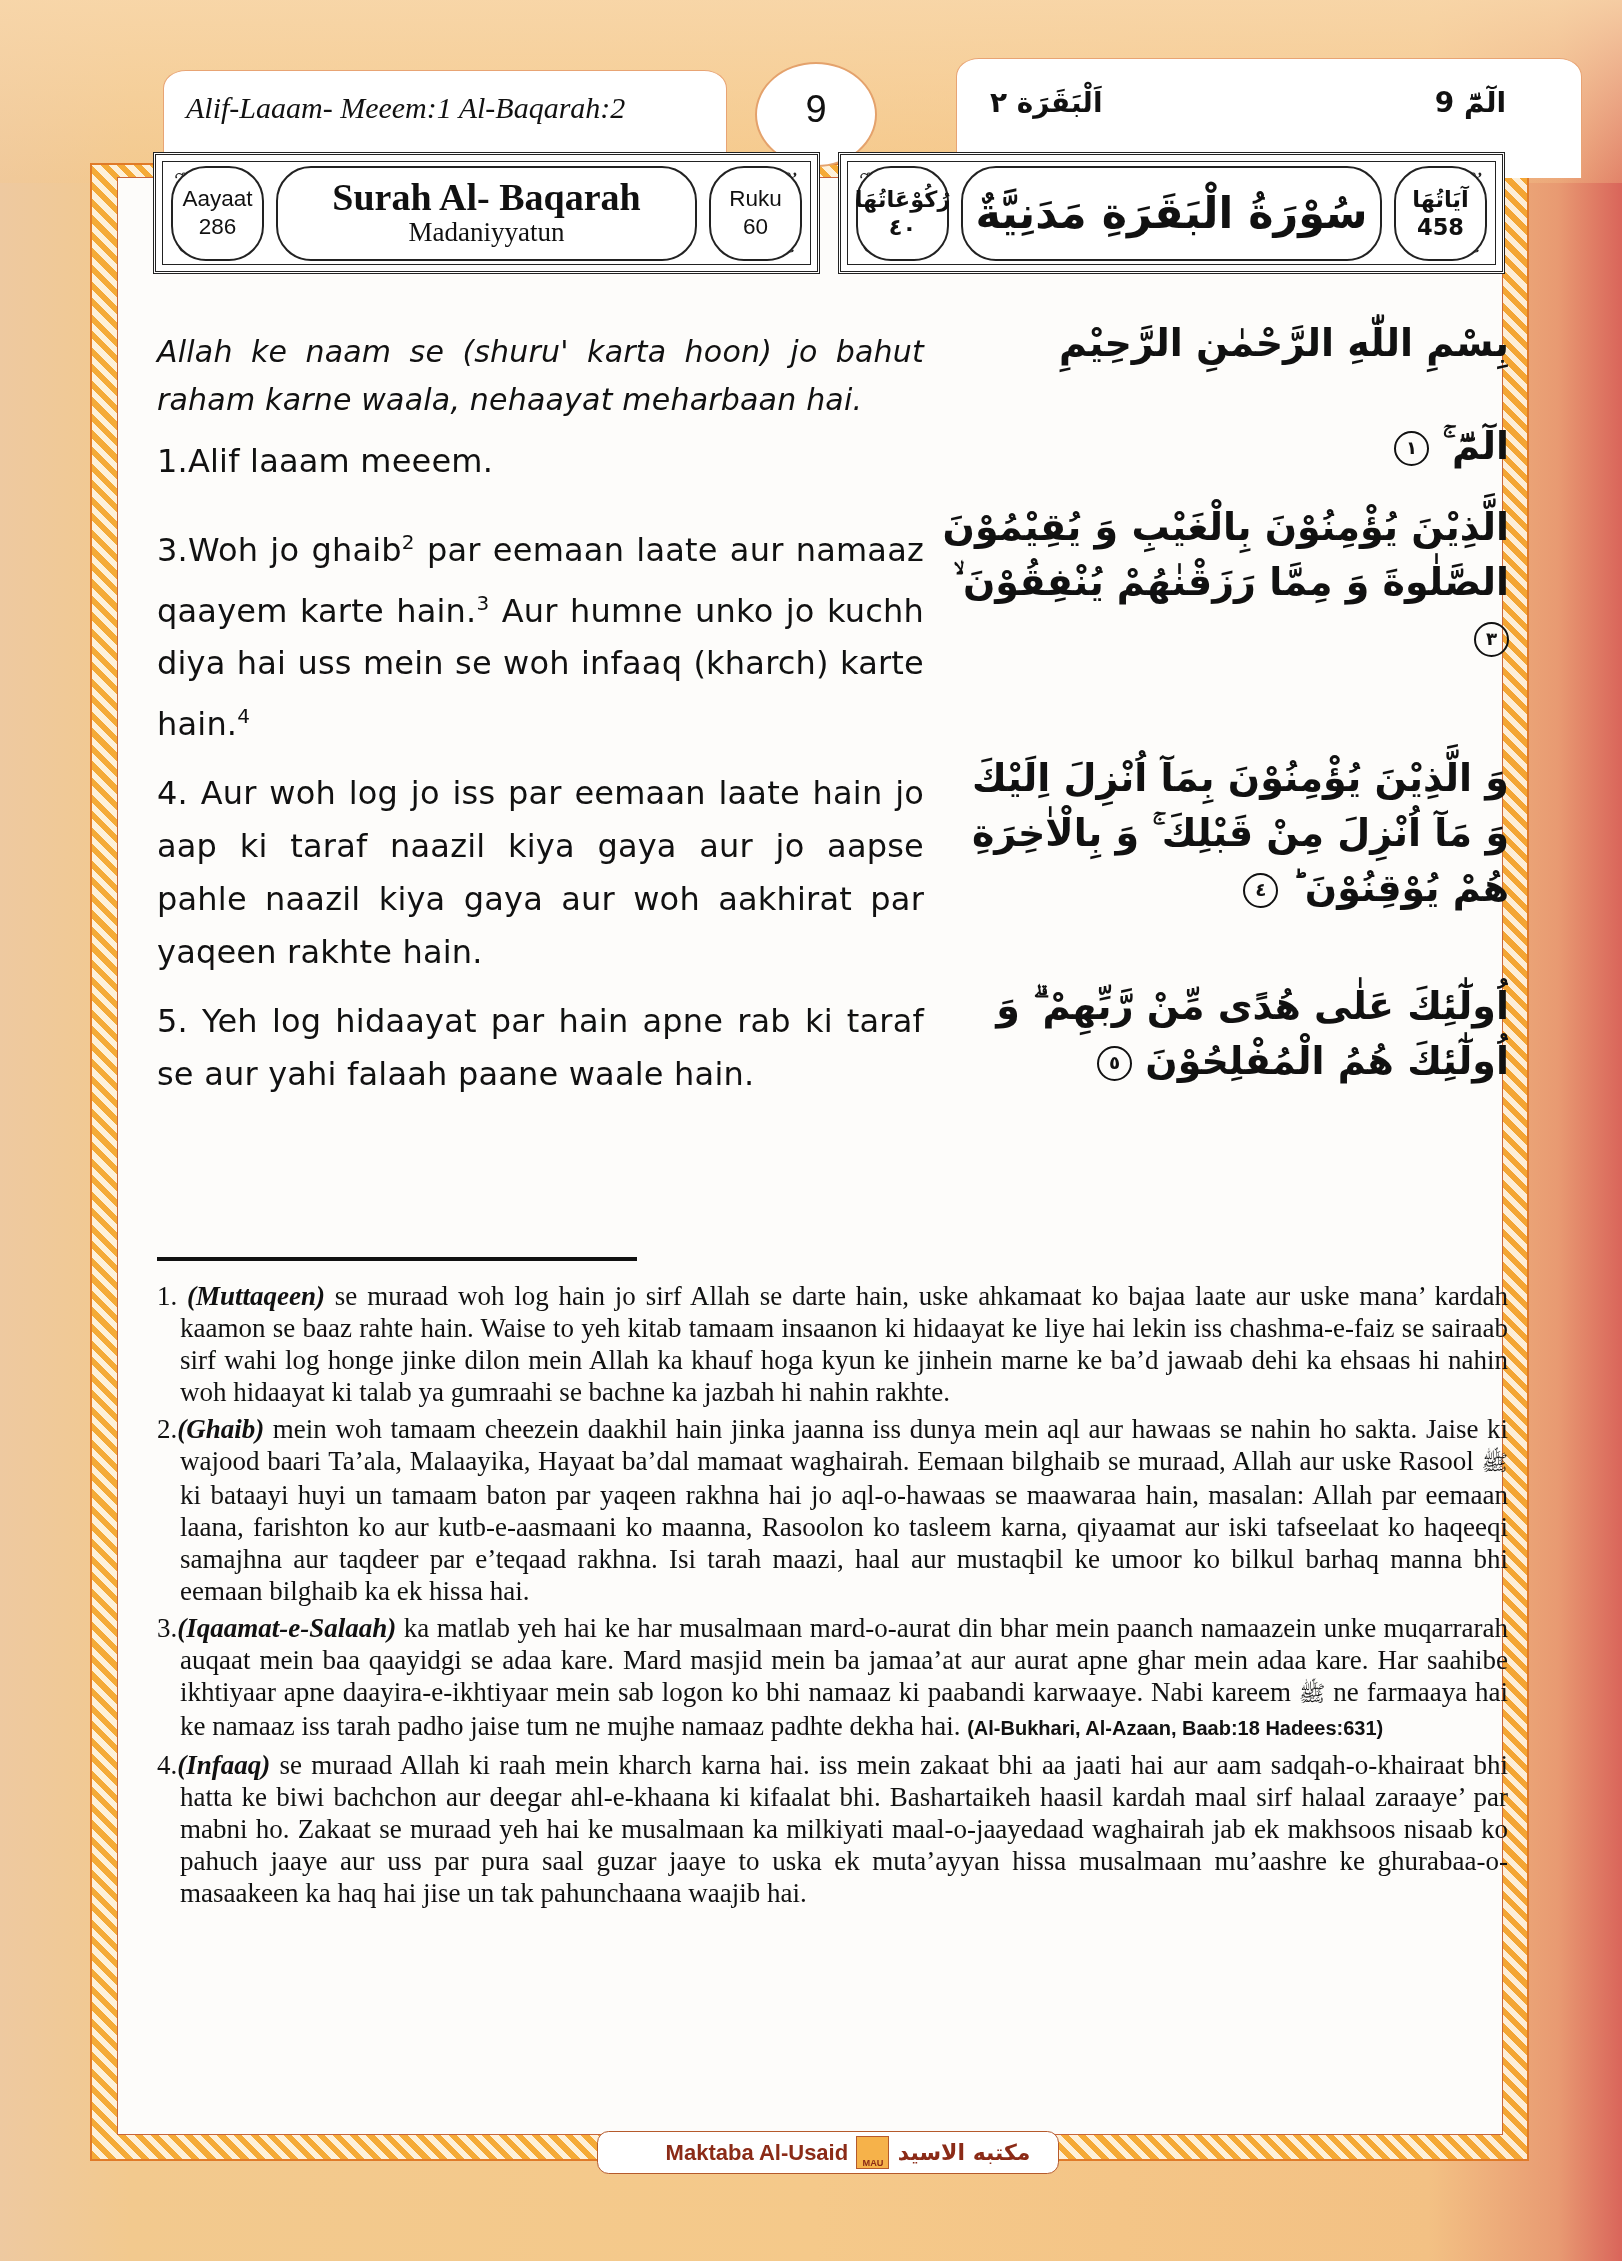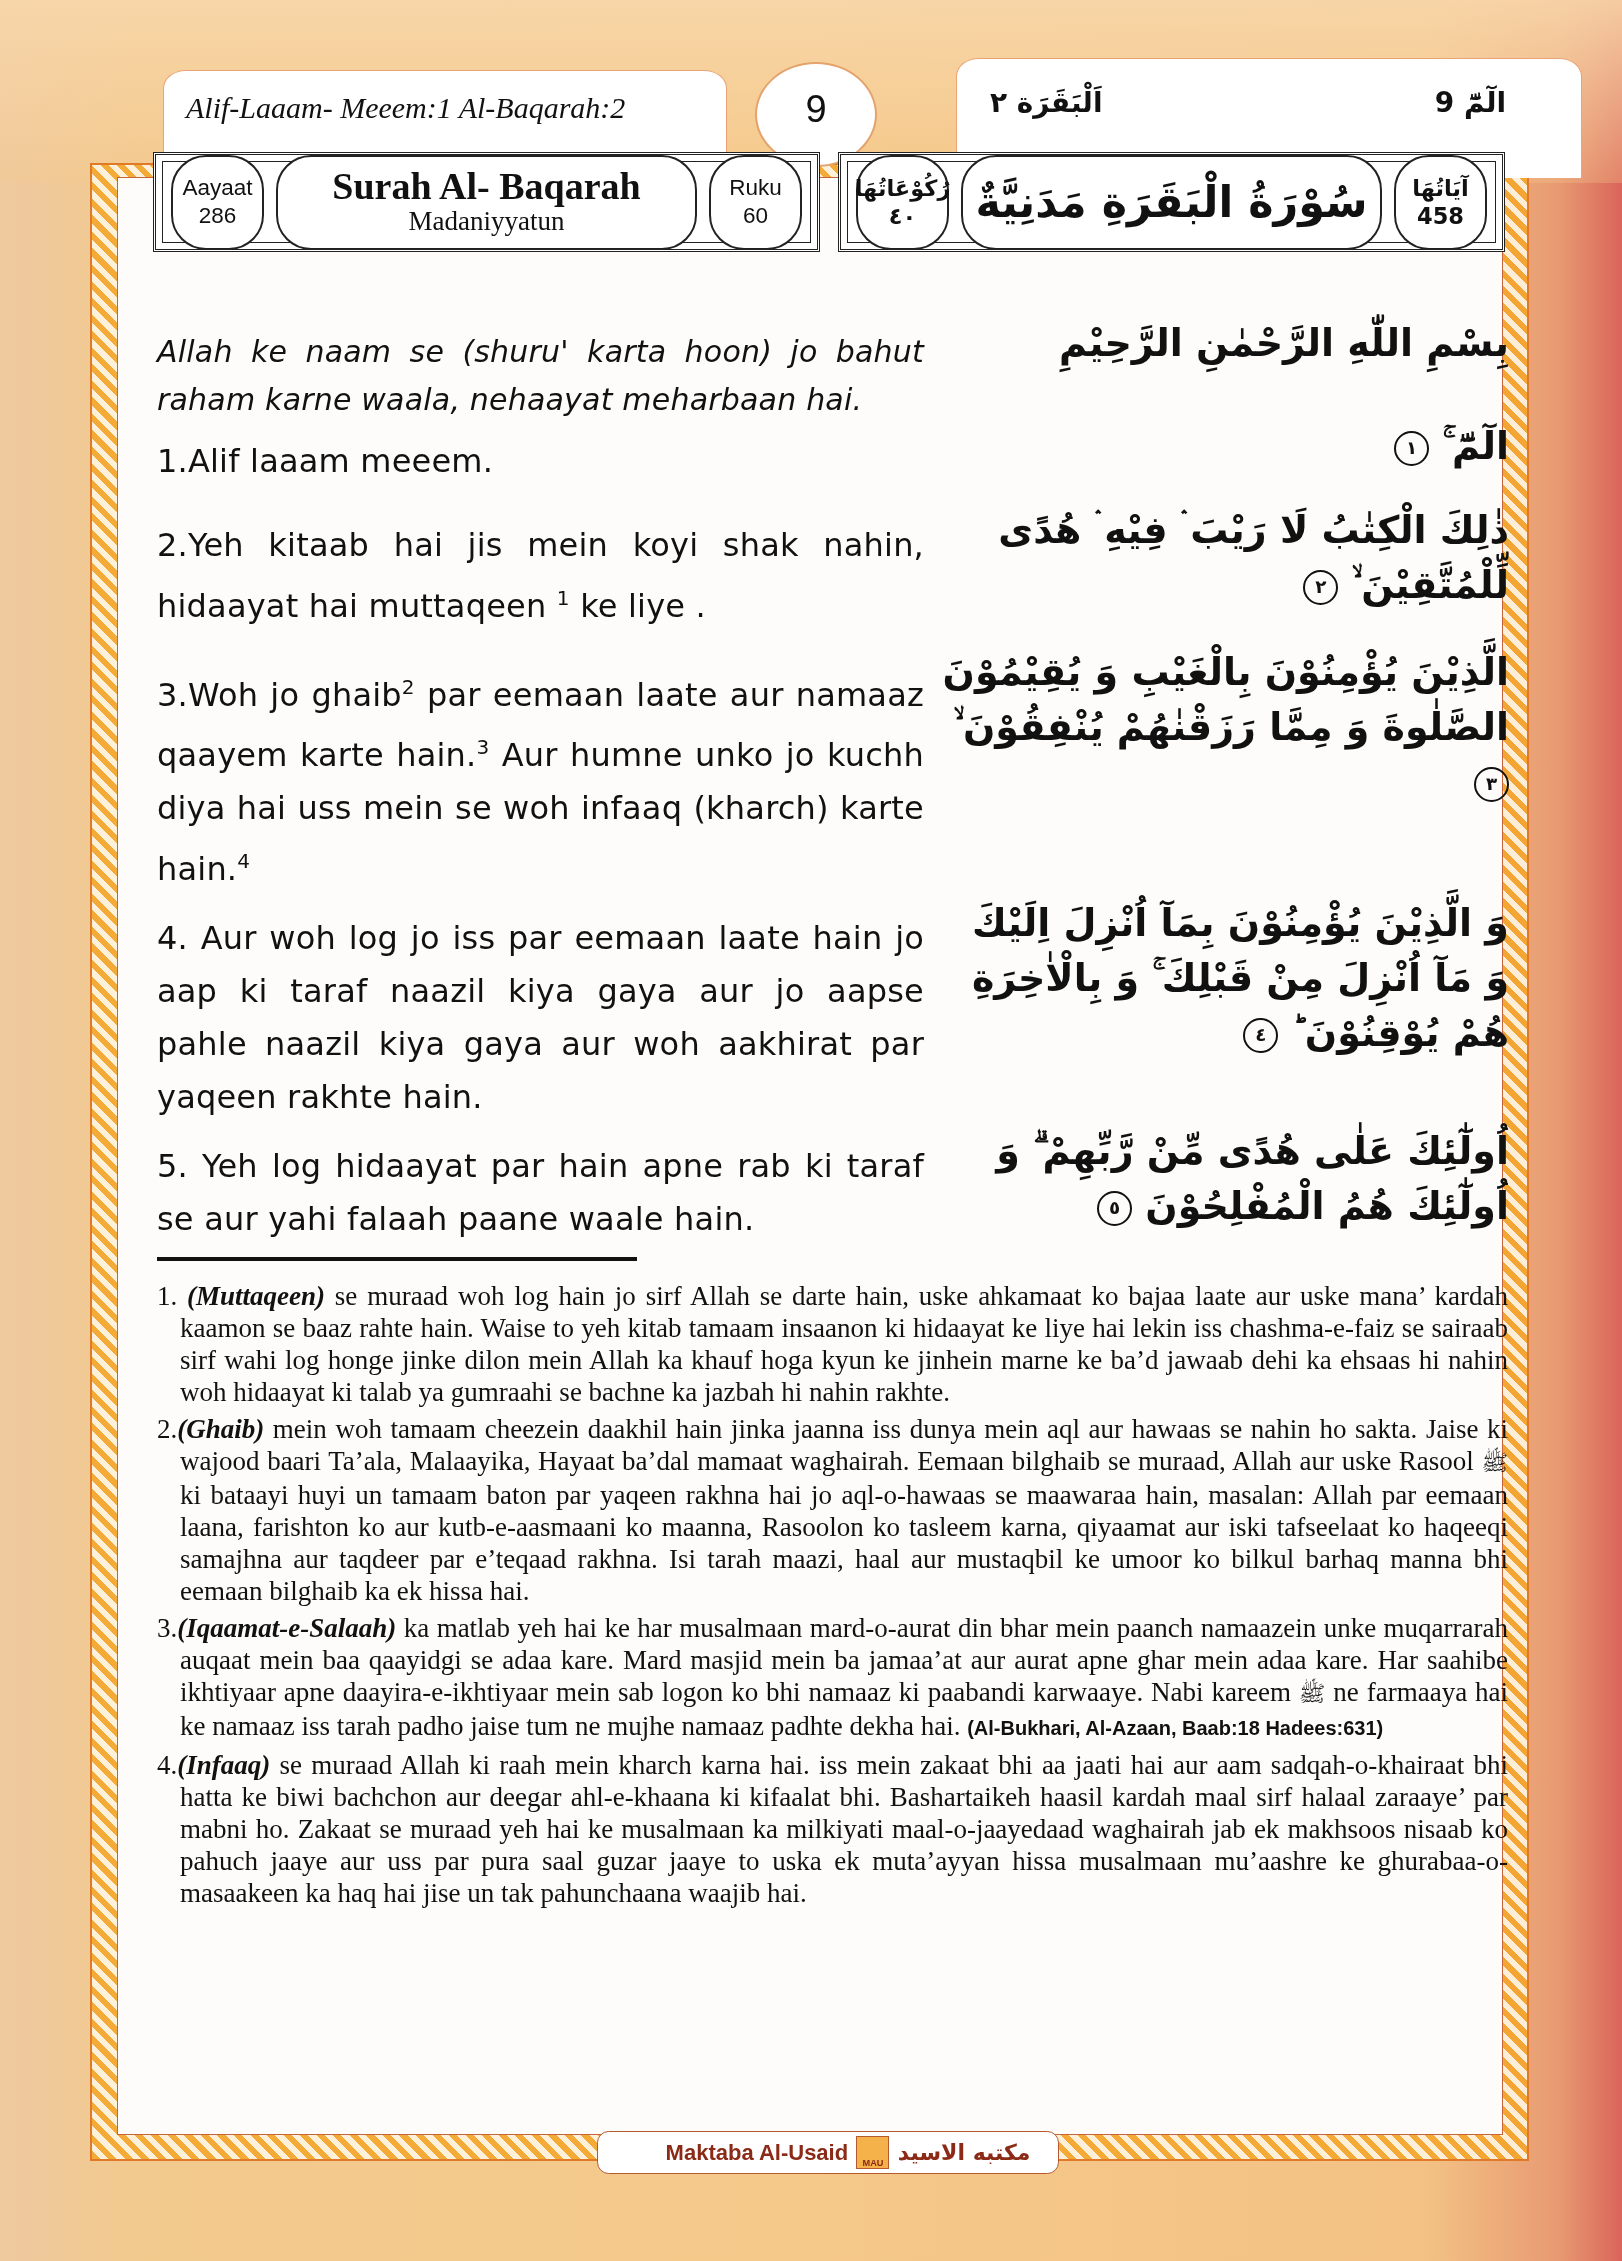--- a/index.html
+++ b/index.html
@@ -38,21 +38,21 @@
     .tab-right-text { font-family: "DejaVu Sans", sans-serif; font-size: 28px; font-weight: bold; margin-top: -33px; direction: rtl; }
     .page-num {
       position: absolute; left: 755px; top: 62px; width: 122px; height: 105px;
       border-radius: 50%; background: #fff; border: 2.5px solid #e4a26c;
       display: flex; align-items: center; justify-content: center;
       font-family: "Liberation Sans", sans-serif; font-size: 38px; color: #111;
       padding-bottom: 10px;
     }
     
     .surah-header {
-      position: absolute; left: 153px; top: 152px; width: 1352px; height: 100px;
+      position: absolute; left: 153px; top: 152px; width: 1352px; height: 122px;
       display: flex; gap: 18px;
     }
     .surah-panel {
       flex: 1; border: 3.3px double #222; outline: 1.7px solid #222; outline-offset: -10px;
       background: #fff; position: relative; display: flex; align-items: center; padding: 0 15px;
       gap: 11.7px;
     }
     .orn { position: absolute; width: 33px; height: 33px; font-size: 25px; color: #222; line-height: 33px; text-align: center; }
     .cartouche {
       border: 2.5px solid #222; border-radius: 35px; background: #fff;
@@ -147,24 +147,20 @@
 
 <div class="verses">
   <div class="verse-row" style="margin-top:8.3px">
     <p class="trans italic" style="line-height:48px">Allah ke naam se (shuru' karta hoon) jo bahut raham karne waala, nehaayat meharbaan hai.</p>
     <p class="arabic" style="padding-top:3.3px">بِسْمِ اللّٰهِ الرَّحْمٰنِ الرَّحِيْمِ</p>
   </div>
   <div class="verse-row" style="margin-top:-5px">
     <p class="trans">1.Alif laaam meeem.</p>
     <p class="arabic"><span>الٓمّٓ ۚ</span> <span class="vnum">١</span></p>
   </div>
-  <div class="verse-row" style="margin-top:15px">
-    <p class="trans"><span>2.Yeh kitaab hai jis mein koyi shak nahin, hidaayat hai muttaqeen</span> <sup>1</sup><span> ke liye .</span></p>
-    <p class="arabic"><span>ذٰلِكَ الْكِتٰبُ لَا رَيْبَ ۛ فِيْهِ ۛ هُدًى لِّلْمُتَّقِيْنَ ۙ</span> <span class="vnum">٢</span></p>
-  </div>
   <div class="verse-row" style="margin-top:11.7px">
     <p class="trans"><span>3.Woh jo ghaib</span><sup>2</sup><span> par eemaan laate aur namaaz qaayem karte hain.</span><sup>3</sup><span> Aur humne unko jo kuchh diya hai uss mein se woh infaaq (kharch) karte hain.</span><sup>4</sup></p>
     <p class="arabic"><span>الَّذِيْنَ يُؤْمِنُوْنَ بِالْغَيْبِ وَ يُقِيْمُوْنَ الصَّلٰوةَ وَ مِمَّا رَزَقْنٰهُمْ يُنْفِقُوْنَ ۙ</span> <span class="vnum">٣</span></p>
   </div>
   <div class="verse-row">
     <p class="trans">4. Aur woh log jo iss par eemaan laate hain jo aap ki taraf naazil kiya gaya aur jo aapse pahle naazil kiya gaya aur woh aakhirat par yaqeen rakhte hain.</p>
     <p class="arabic"><span>وَ الَّذِيْنَ يُؤْمِنُوْنَ بِمَآ اُنْزِلَ اِلَيْكَ وَ مَآ اُنْزِلَ مِنْ قَبْلِكَ ۚ وَ بِالْاٰخِرَةِ هُمْ يُوْقِنُوْنَ ؕ</span> <span class="vnum">٤</span></p>
   </div>
   <div class="verse-row">
     <p class="trans">5. Yeh log hidaayat par hain apne rab ki taraf se aur yahi falaah paane waale hain.</p>

